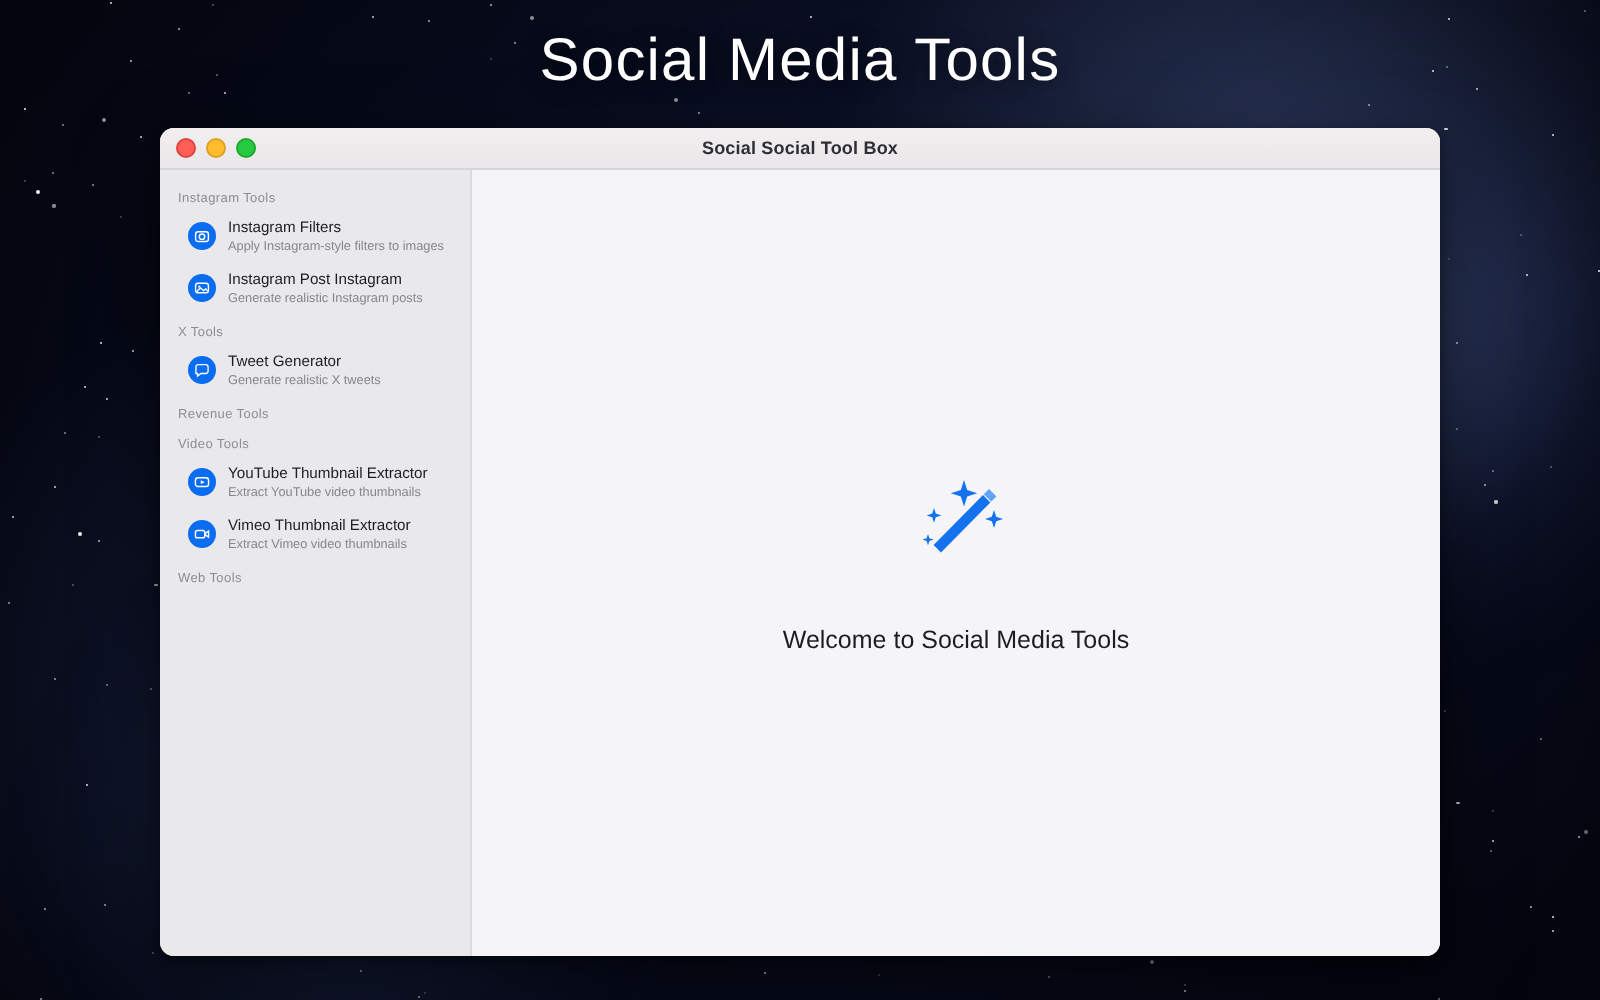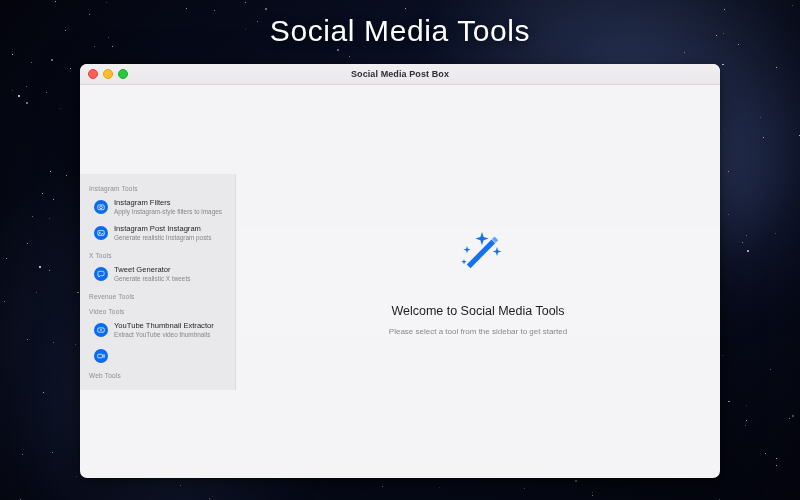--- a/index.html
+++ b/index.html
@@ -105,21 +105,20 @@
     font-size: 9px;
     color: #2e2e33;
     font-weight: 700;
     letter-spacing: 0.1px;
     pointer-events: none;
   }
   .body {
     flex: 1;
     display: flex;
     min-height: 0;
-    align-items: center;
   }
 
   
   .sidebar {
     width: 155px;
     min-width: 155px;
     background: #e9e8ea;
     border-right: 1px solid #dcdadd;
     padding: 6px 0 8px 0;
     overflow: hidden;
@@ -460,21 +459,21 @@
 <div class="page-title">Social Media Tools</div>
 
 <div class="window">
 
   <div class="titlebar">
     <div class="traffic">
       <span class="light red"></span>
       <span class="light yellow"></span>
       <span class="light green"></span>
     </div>
-    <div class="win-title">Social Media Post Box</div>
+    <div class="win-title">Social Social Tool Box</div>
   </div>
 
   <div class="body">
 
     <div class="sidebar" id="sidebar">
         <div class="group-title">Instagram Tools</div>
         <div class="item">
           <span class="icon">
             <svg width="8" height="8" viewBox="0 0 10 10">
               <rect x="1" y="2.4" width="8" height="6" rx="1.6" fill="none" stroke="#fff" stroke-width="0.9"></rect>
@@ -524,36 +523,39 @@
             <span class="lbl" style="display: block;">YouTube Thumbnail Extractor</span>
             <span class="desc" style="display: block;">Extract YouTube video thumbnails</span>
           </span>
         </div>
         <div class="item">
           <span class="icon">
             <svg width="8" height="8" viewBox="0 0 10 10">
               <rect x="0.9" y="2.8" width="5.8" height="4.6" rx="1.2" fill="none" stroke="#fff" stroke-width="0.9"></rect>
               <path d="M7 4.6 L9.1 3.2 V7 L7 5.6 Z" fill="none" stroke="#fff" stroke-width="0.9"></path>
             </svg>
+          </span>
+          <span class="texts">
+            <span class="lbl" style="display: block;">Vimeo Thumbnail Extractor</span>
+            <span class="desc" style="display: block;">Extract Vimeo video thumbnails</span>
           </span>
         </div>
         <div class="group-title">Web Tools</div>
       </div>
 
     <div class="content">
       <div class="wand">
         <svg width="54" height="50" viewBox="0 0 54 50">
           <g fill="#1472ef">
             <path d="M40.5 11.5 L44.2 15.2 L19.5 40.2 L15.8 36.5 Z"></path>
             <path d="M43.5 8.5 L47.2 12.2 L44.6 14.8 L40.9 11.1 Z" fill="#5fa4f7"></path>
             <path d="M31 4 L32.6 9 L37.6 10.6 L32.6 12.2 L31 17.2 L29.4 12.2 L24.4 10.6 L29.4 9 Z"></path>
             <path d="M46 19 L47.1 22.4 L50.5 23.5 L47.1 24.6 L46 28 L44.9 24.6 L41.5 23.5 L44.9 22.4 Z"></path>
             <path d="M16 18 L16.9 20.8 L19.7 21.7 L16.9 22.6 L16 25.4 L15.1 22.6 L12.3 21.7 L15.1 20.8 Z"></path>
             <path d="M13 31 L13.7 33.1 L15.8 33.8 L13.7 34.5 L13 36.6 L12.3 34.5 L10.2 33.8 L12.3 33.1 Z"></path>
           </g>
         </svg>
       </div>
       <div class="welcome">Welcome to Social Media Tools</div>
-      <div class="subtitle">Please select a tool from the sidebar to get started</div>
     </div>
 
   </div>
 </div>
 
 </body></html>

